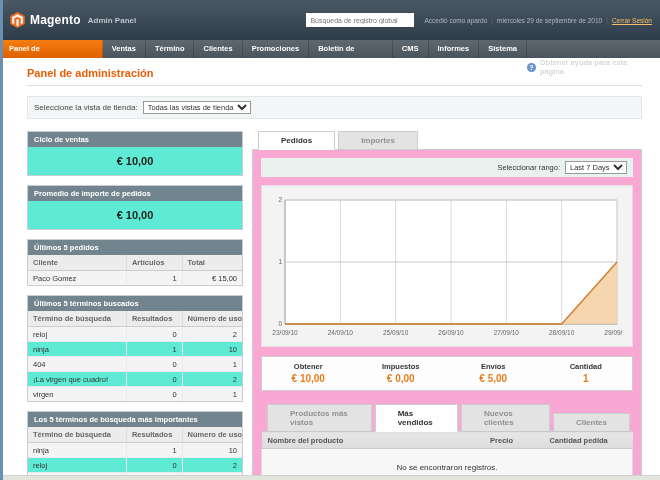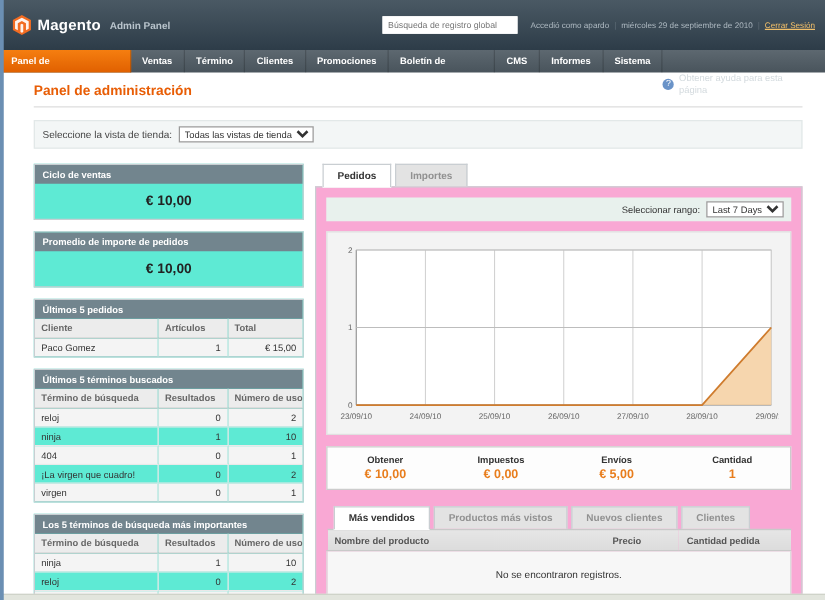--- a/index.html
+++ b/index.html
@@ -18,21 +18,21 @@
   .header-spacer { flex:1; }
   .global-search { width:108px; height:14px; font-size:7px; color:#555; border:1px solid #fff; background:#fff; padding:0 3px; margin-right:10px; }
   .header-user { font-size:6.5px; color:#aeb9c1; display:flex; align-items:center; gap:4px; white-space:nowrap; }
   .header-sep { color:#5d6b76; }
   .logout-link { color:#f3c06a; text-decoration:underline; cursor:pointer; }
 
   
   .nav { height:18px; background:linear-gradient(#5d6870,#49545c); display:flex; align-items:stretch; font-size:7.5px; font-weight:bold; }
   .nav-item { color:#fff; padding:0 9px; line-height:18px; border-right:1px solid rgba(0,0,0,.18); cursor:pointer; }
   .nav-item.active { background:linear-gradient(#f57e10,#e06000); }
-  .nav-help { margin-left:auto; display:flex; align-items:center; gap:4px; color:#d3dade; padding-right:10px; cursor:pointer; font-weight:normal;margin-top:27px; }
+  .nav-help { margin-left:auto; display:flex; align-items:center; gap:4px; color:#d3dade; padding-right:10px; cursor:pointer; font-weight:bold;margin-top:27px; }
   .help-icon { width:9px; height:9px; border-radius:50%; background:#6a93c8; color:#fff; font-size:7px; line-height:9px; text-align:center; display:inline-block; }
 
   
   .content { padding:9px 18px 0 27px; }
   .page-title { color:#e85d05; font-size:11px; font-weight:bold; padding-bottom:6px; border-bottom:1px solid #ddd; }
   .store-bar { margin:10px 0 12px; background:#f3f6f6; border:1px solid #e2e8e8; padding:4px 6px; font-size:8px; color:#444; display:flex; align-items:center; gap:5px; }
   .store-bar select, .range-bar select { font-size:7.5px; color:#333; border:1px solid #999; background:#fff; height:13px; font-family:"Liberation Sans",sans-serif; }
 
   .columns { display:flex; gap:9px; align-items:flex-start; }
   .col-left { width:216px; flex:none; }
@@ -48,21 +48,21 @@
   table.mini th:first-child { border-left:none; }
   table.mini td { padding:2.5px 5px; color:#333; border-bottom:1px solid #e9e9e9; border-left:1px solid #e9e9e9; overflow:hidden; white-space:nowrap; }
   table.mini td:first-child { border-left:none; }
   table.mini td.num { text-align:right; }
   table.mini tbody tr:nth-child(odd) { background:#f4f4f4; }
   table.mini tbody tr:last-child td { border-bottom:none; }
   .cw1 { width:46%; } .cw2 { width:26%; } .cw3 { width:28%; }
 
   
   .dash-tabs { display:flex; align-items:flex-end; position:relative; z-index:2; padding-left:6px; }
-  .dash-tab { font-size:8px; font-weight:bold; padding:4px 11px; border:1px solid #c9ced2; cursor:pointer; margin-right:3px; }
+  .dash-tab { font-size:8px; font-weight:bold; padding:4px 22px; border:1px solid #c9ced2; cursor:pointer; margin-right:3px; }
   .dash-tab.active { background:#fff; color:#333; border-bottom:1px solid #fff; margin-bottom:-1px; }
   .dash-tab.inactive { background:#e3e3e3; color:#919191; border-bottom:none; }
   .dash-panel { border:1px solid #c9ced2; background:#f9a8d4; padding:8px; position:relative; z-index:1; }
 
   .range-bar { background:#e8f1ed; padding:3px 6px; font-size:7.5px; color:#333; display:flex; justify-content:flex-end; align-items:center; gap:5px; margin-bottom:8px; }
 
   .chart-box { background:#f3f3f3; border:1px solid #e0e0e0; padding:8px 6px 2px; text-align:center; }
 
   .totals-box { border:1px solid #ccc; background:#fdfdfd; display:flex; padding:5px 0 6px; margin-top:9px; }
   .total-cell { flex:1; text-align:center; }
@@ -311,22 +311,22 @@
             <div class="total-label">Envíos</div>
             <div class="total-value">€ 5,00</div>
           </div>
           <div class="total-cell">
             <div class="total-label">Cantidad</div>
             <div class="total-value">1</div>
           </div>
         </div>
 
         <div class="dash-tabs bottom-tabs">
+          <div class="dash-tab inactive">Productos más vistos</div>
           <div class="dash-tab active">Más vendidos</div>
-          <div class="dash-tab inactive">Productos más vistos</div>
           <div class="dash-tab inactive">Nuevos clientes</div>
           <div class="dash-tab inactive">Clientes</div>
         </div>
 
         <table class="grid">
           <colgroup>
               <col class="gw1">
               <col class="gw2">
               <col class="gw3">
             </colgroup>

